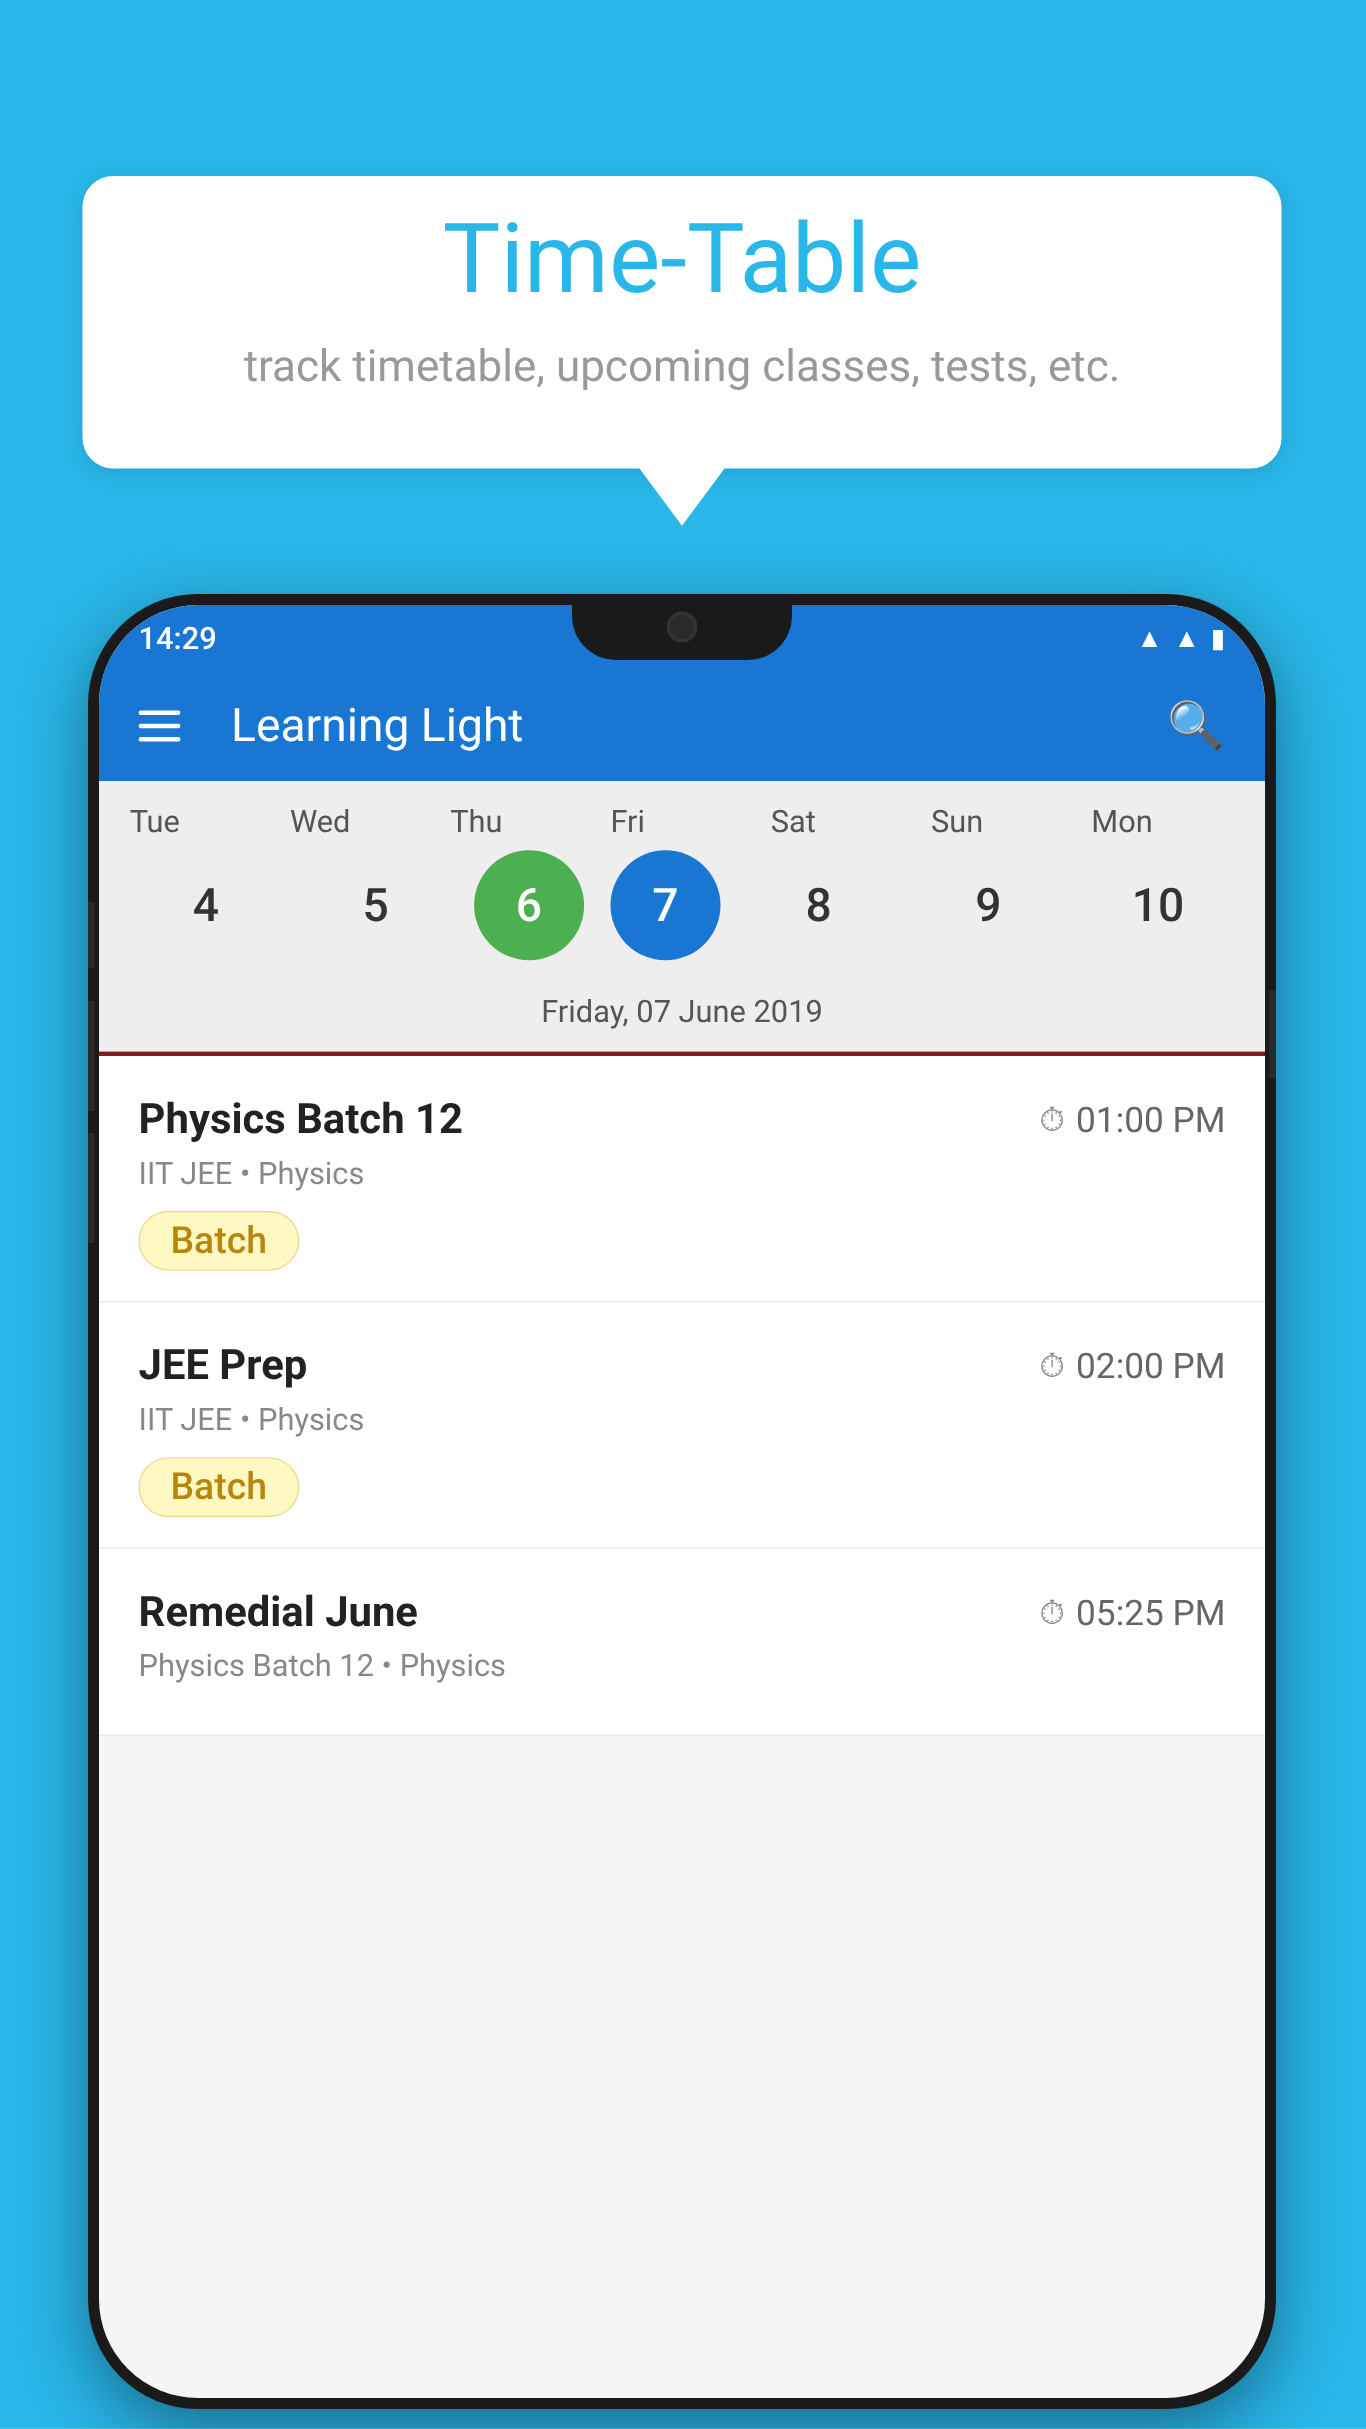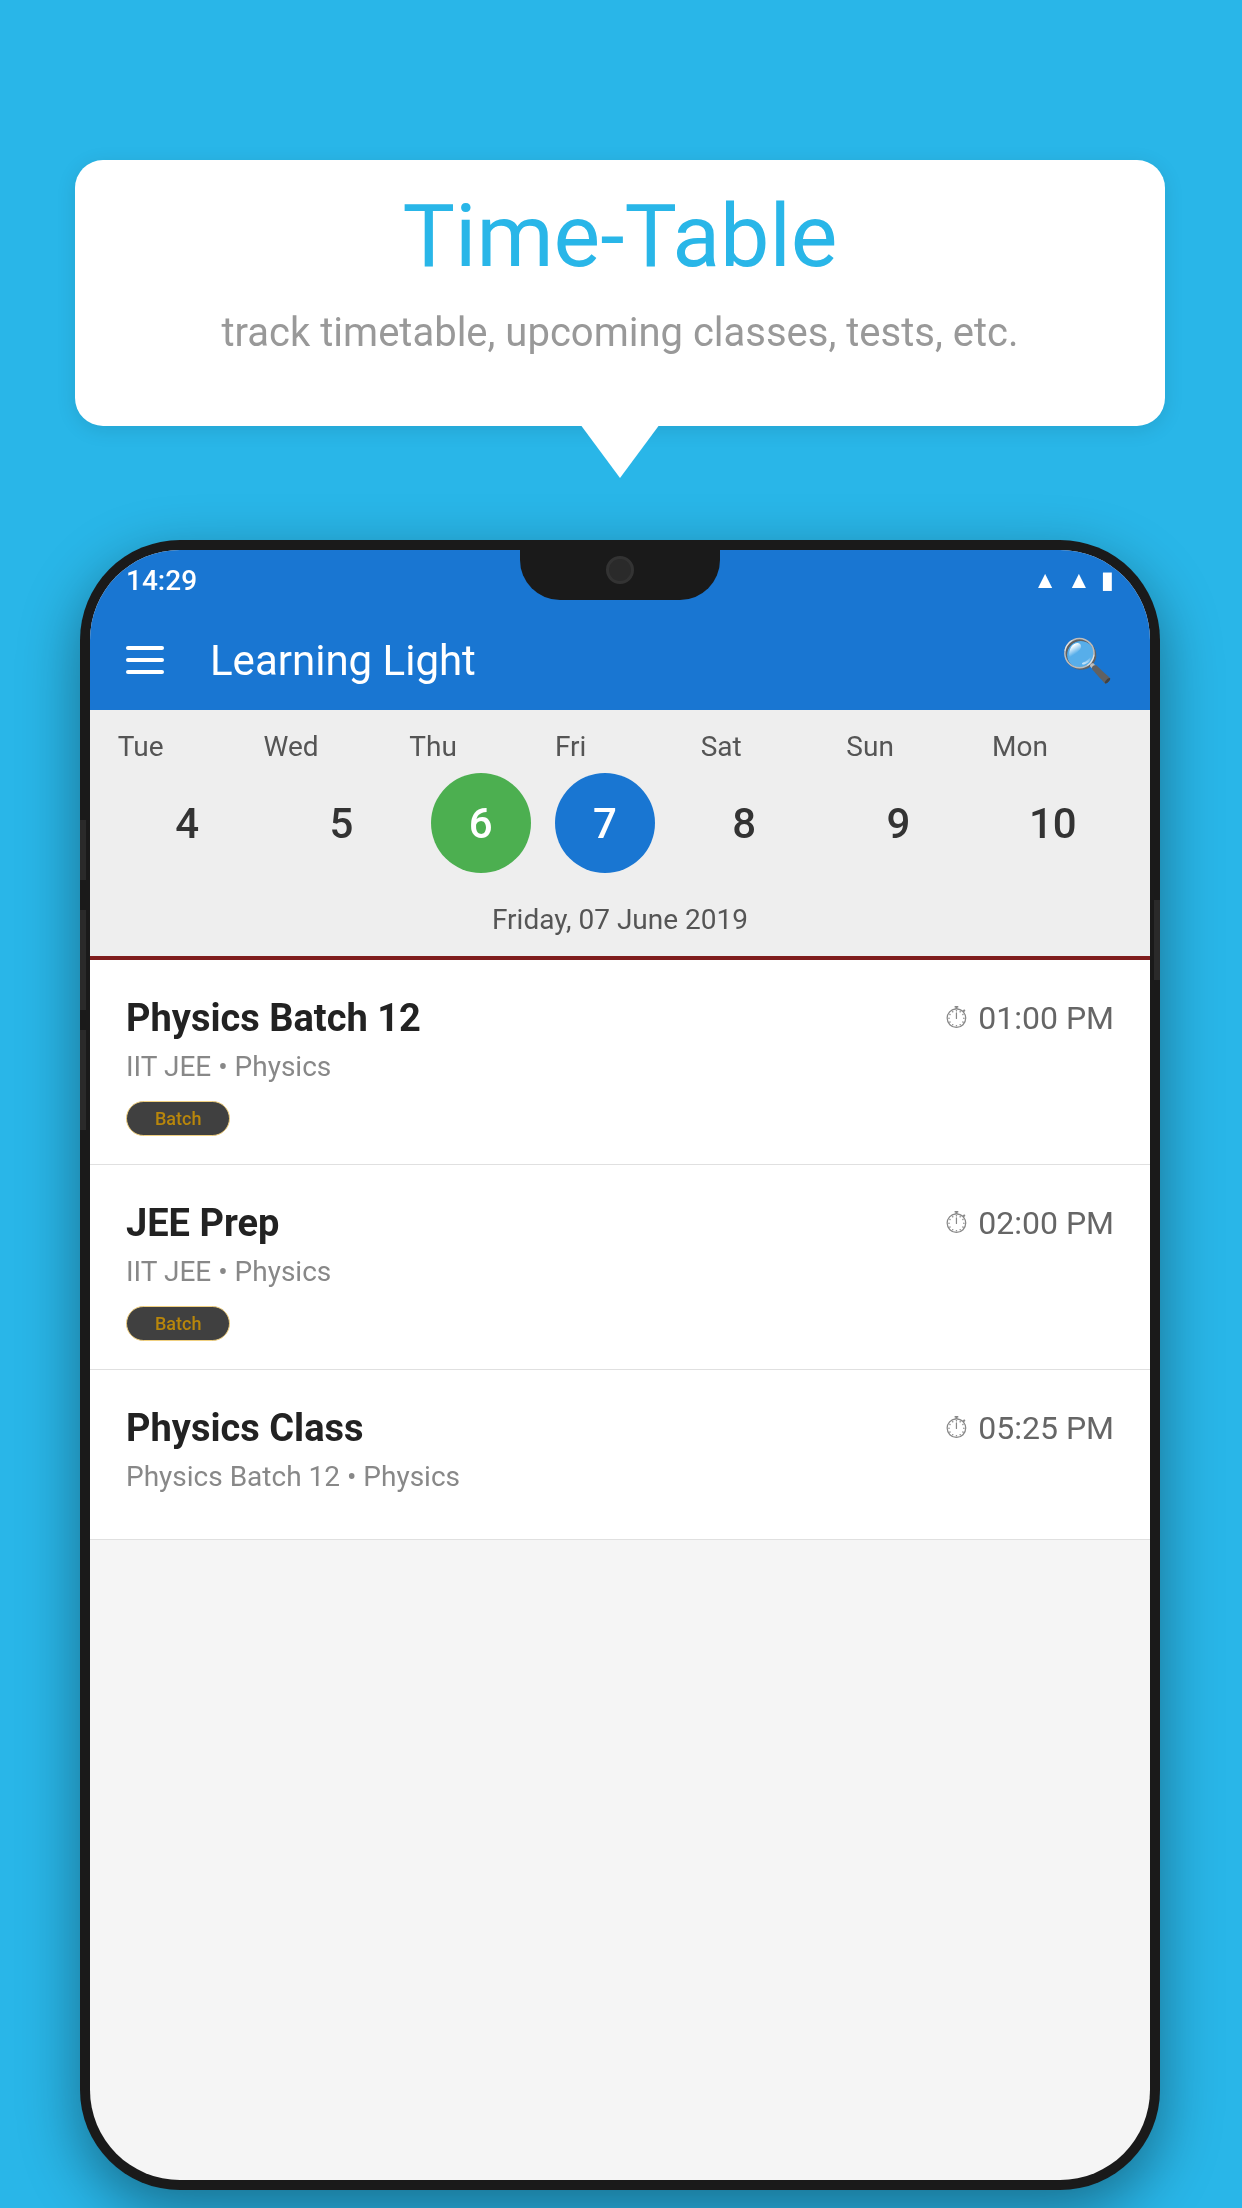--- a/index.html
+++ b/index.html
@@ -270,26 +270,26 @@
     }
 
     .schedule-item-subtitle {
       font-size: 28px;
       color: #888;
       margin-bottom: 18px;
     }
 
     .batch-badge {
       display: inline-block;
-      background: #404040;
+      background: #fef9c3;
       color: #b8860b;
       border: 1.5px solid #f0d080;
       border-radius: 30px;
       padding: 6px 28px;
-      font-size: 18px;
+      font-size: 34px;
       font-weight: 500;
     }
 
     
     .phone-side-btn-right {
       position: absolute;
       right: -6px;
       top: 360px;
       width: 12px;
       height: 80px;
@@ -402,21 +402,21 @@
           </div><div class="schedule-item-subtitle">IIT JEE • Physics</div><span class="batch-badge">Batch</span></div>
         <div class="schedule-item"><div class="schedule-item-header">
             <span class="schedule-item-title">JEE Prep</span>
             <div class="schedule-item-time">
               <span class="clock-icon">⏱</span>
               <span>02:00 PM</span>
             </div>
           </div><div class="schedule-item-subtitle">IIT JEE • Physics</div><span class="batch-badge">Batch</span></div>
         <div class="schedule-item">
           <div class="schedule-item-header">
-            <span class="schedule-item-title">Physics Class</span>
+            <span class="schedule-item-title">Remedial June</span>
             <div class="schedule-item-time">
               <span class="clock-icon">⏱</span>
               <span>05:25 PM</span>
             </div>
           </div>
           <div class="schedule-item-subtitle">Physics Batch 12 • Physics</div>
         </div>
       </div>
 
   </div>

